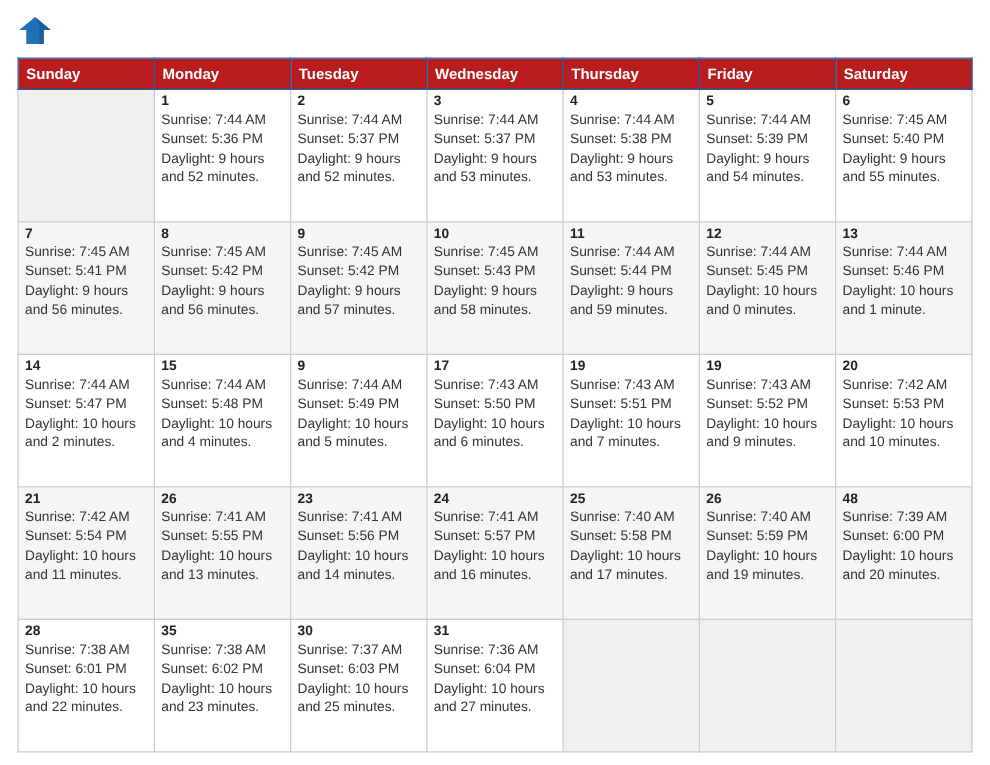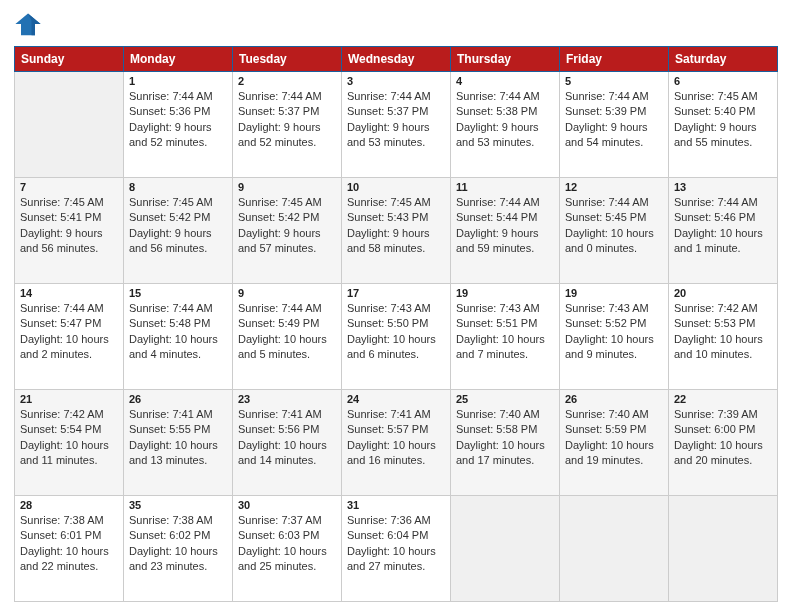--- a/index.html
+++ b/index.html
@@ -248,21 +248,21 @@
           </td>
           <td>
             <span class="day-num">25</span>
             <div class="day-info">Sunrise: 7:40 AM<br>Sunset: 5:58 PM<br>Daylight: 10 hours and 17 minutes.</div>
           </td>
           <td>
             <span class="day-num">26</span>
             <div class="day-info">Sunrise: 7:40 AM<br>Sunset: 5:59 PM<br>Daylight: 10 hours and 19 minutes.</div>
           </td>
           <td>
-            <span class="day-num">22</span>
+            <span class="day-num">48</span>
             <div class="day-info">Sunrise: 7:39 AM<br>Sunset: 6:00 PM<br>Daylight: 10 hours and 20 minutes.</div>
           </td>
         </tr>
         <tr>
           <td>
             <span class="day-num">28</span>
             <div class="day-info">Sunrise: 7:38 AM<br>Sunset: 6:01 PM<br>Daylight: 10 hours and 22 minutes.</div>
           </td>
           <td>
             <span class="day-num">35</span>

